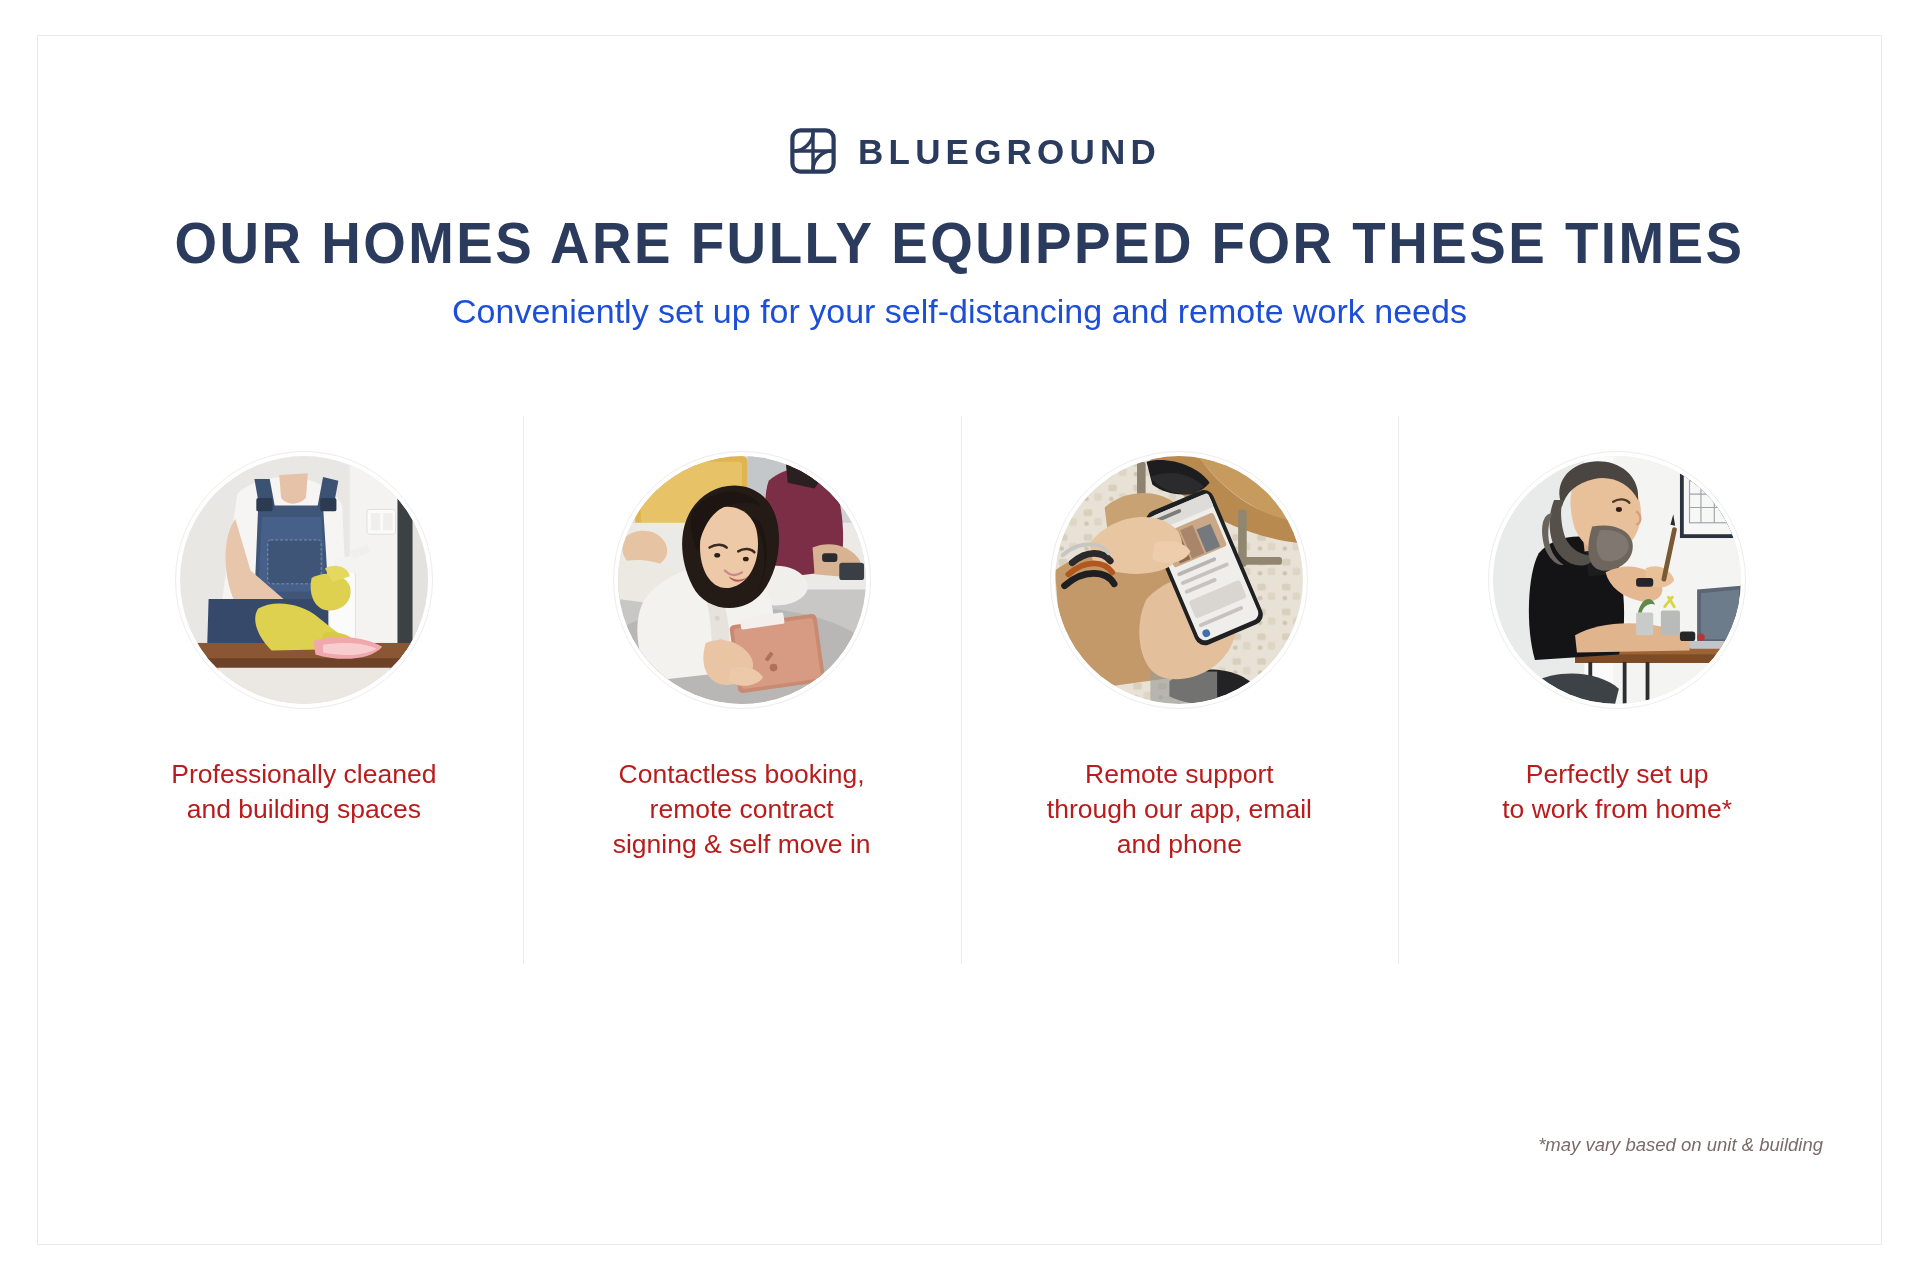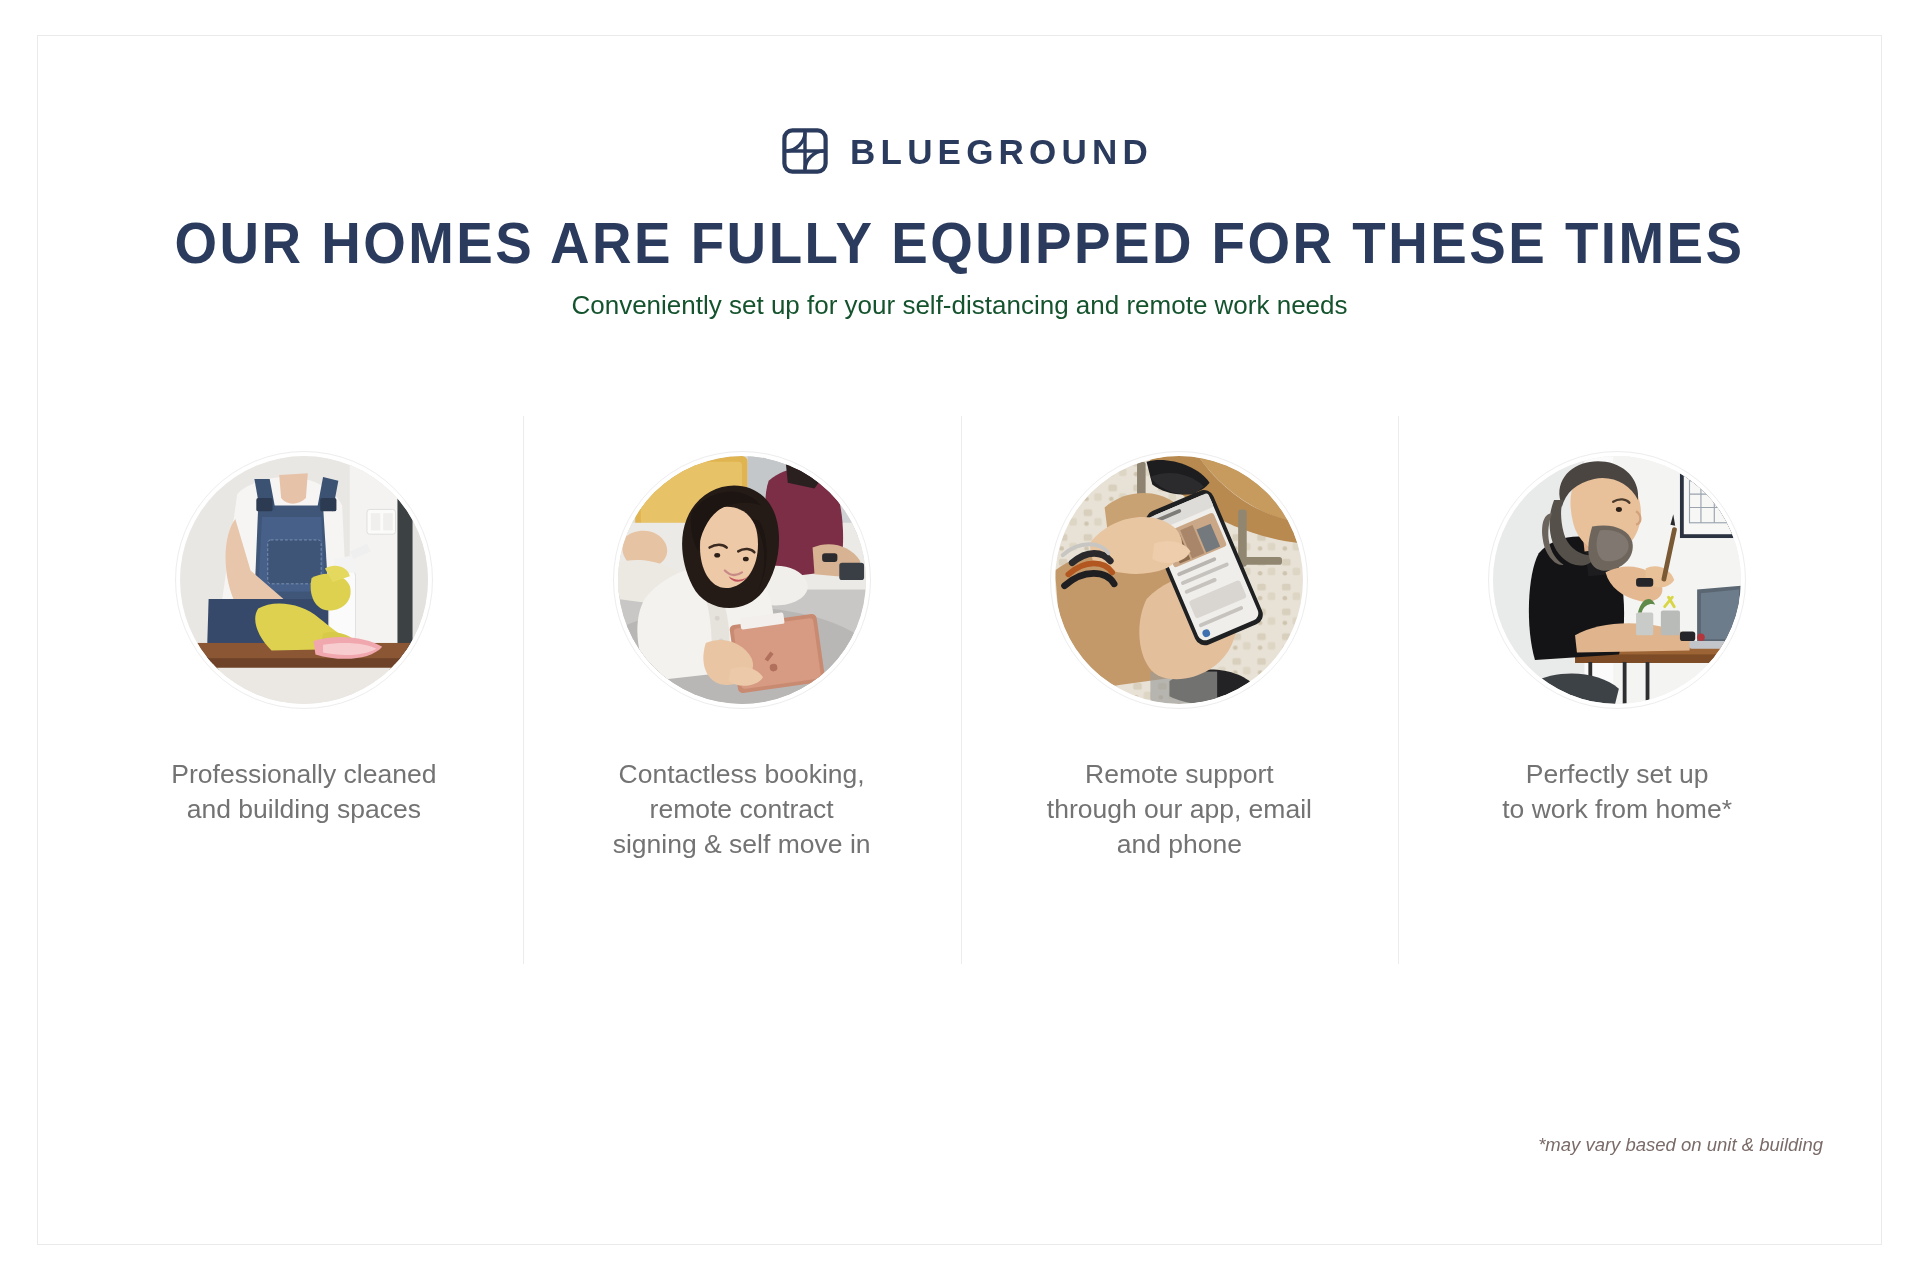--- a/index.html
+++ b/index.html
@@ -21,21 +21,21 @@
     width: 1845px;
     height: 1210px;
     border: 1px solid #eaeaea;
     background: #ffffff;
     box-sizing: border-box;
   }
 
   
   .brand {
     position: absolute;
-    left: 8px;
+    left: 16px;
     top: 92px;
     width: 100%;
     display: flex;
     justify-content: center;
     align-items: center;
     gap: 22px;
   }
   .brand-mark {
     width: 46px;
     height: 46px;
@@ -66,22 +66,22 @@
     white-space: nowrap;
     transform: scaleX(0.96);
   }
 
   .subhead {
     position: absolute;
     left: 0;
     top: 253px;
     width: 100%;
     text-align: center;
-    font-size: 26px;
-    color: #14532d;
+    font-size: 34px;
+    color: #1d4ed8;
     line-height: 1.3;
     font-weight: normal;
   }
 
   
   .columns {
     position: absolute;
     left: 47px;
     top: 380px;
     width: 1751px;
@@ -122,21 +122,21 @@
     position: relative;
     background: #f2f0ee;
   }
   .photo svg { display: block; width: 100%; height: 100%; }
 
   .caption {
     margin-top: 48px;
     text-align: center;
     font-size: 26.5px;
     line-height: 1.32;
-    color: #737373;
+    color: #b91c1c;
     font-weight: normal;
     max-width: 330px;
   }
 
   .footnote {
     position: absolute;
     right: 58px;
     top: 1098px;
     font-size: 18.5px;
     font-style: italic;

